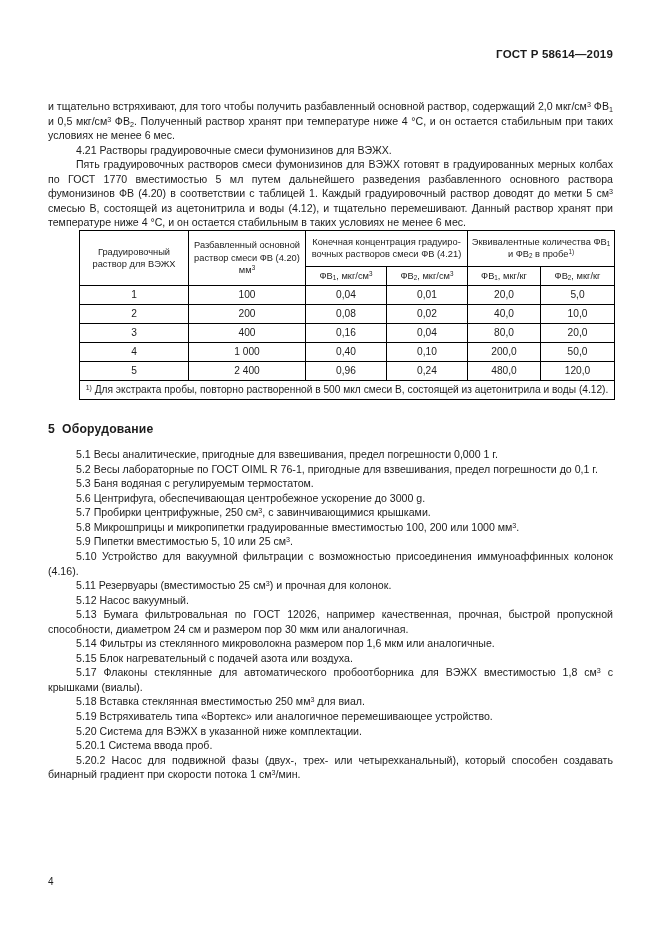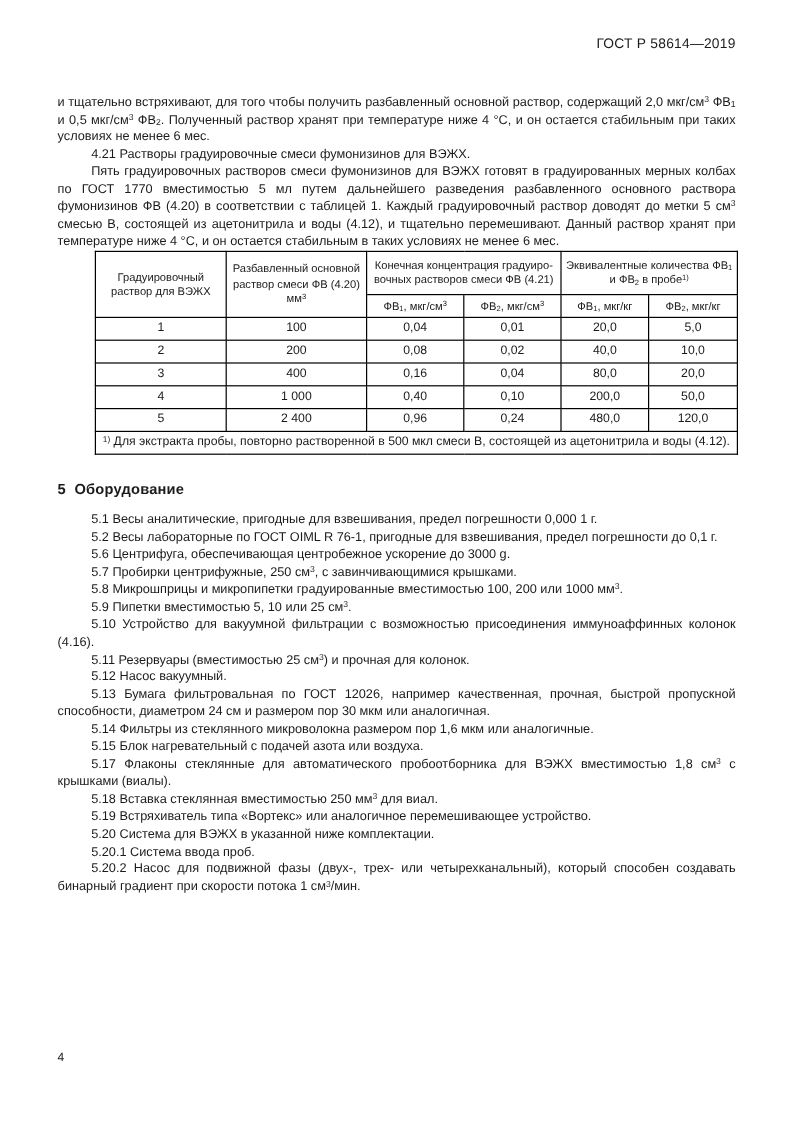--- a/index.html
+++ b/index.html
@@ -18,44 +18,44 @@
   .page {
     position: absolute;
     left: 0; top: 0;
     width: 661px;
     height: 935px;
     box-sizing: border-box;
   }
   
   .runhead {
     position: absolute;
-    top: 31px;
+    top: 48px;
     right: 48px;
     font-size: 11.5px;
-    font-weight: normal;
+    font-weight: bold;
     letter-spacing: 0.2px;
     white-space: nowrap;
   }
   
   .col {
     position: absolute;
     left: 48px;
     top: 78px;
     width: 565px;
   }
   p {
     margin: 0;
     font-size: 10.6px;
     line-height: 14.55px;
     text-align: justify;
     text-justify: inter-word;
     hyphens: none;
   }
   p.ind { text-indent: 28px; }
-  p.noind { text-indent: 0; }
+  p.noind { text-indent: 0; margin-top: 21px; }
   sup {
     font-size: 0.68em;
     vertical-align: 0.42em;
     line-height: 0;
   }
   sub {
     font-size: 0.68em;
     vertical-align: -0.22em;
     line-height: 0;
   }
@@ -210,20 +210,21 @@
         <tr>
           <td colspan="6" class="fnote"><sup>1)</sup> <span>Для экстракта пробы, повторно растворенной в 500 мкл смеси В, состоящей из ацетонитрила и воды (4.12).</span></td>
         </tr>
       </tbody>
     </table>
 
     <h2 class="sect"><span class="num">5</span><span>Оборудование</span></h2>
 
     <p class="ind">5.1  Весы аналитические, пригодные для взвешивания, предел погрешности 0,000 1 г.</p>
     <p class="ind">5.2  Весы лабораторные по ГОСТ OIML R 76-1, пригодные для взвешивания, предел погрешности до 0,1 г.</p>
+    <p class="ind">5.3  Баня водяная с регулируемым термостатом.</p>
     <p class="ind">5.6  Центрифуга, обеспечивающая центробежное ускорение до 3000 g.</p>
     <p class="ind"><span>5.7  Пробирки центрифужные, 250 см</span><sup>3</sup><span>, с завинчивающимися крышками.</span></p>
     <p class="ind"><span>5.8  Микрошприцы и микропипетки градуированные вместимостью 100, 200 или 1000 мм</span><sup>3</sup><span>.</span></p>
     <p class="ind"><span>5.9  Пипетки вместимостью 5, 10 или 25 см</span><sup>3</sup><span>.</span></p>
     <p class="ind">5.10  Устройство для вакуумной фильтрации с возможностью присоединения иммуноаффинных колонок (4.16).</p>
     <p class="ind"><span>5.11  Резервуары (вместимостью 25 см</span><sup>3</sup><span>) и прочная для колонок.</span></p>
     <p class="ind">5.12  Насос вакуумный.</p>
     <p class="ind">5.13  Бумага фильтровальная по ГОСТ 12026, например качественная, прочная, быстрой пропускной способности, диаметром 24 см и размером пор 30 мкм или аналогичная.</p>
     <p class="ind">5.14  Фильтры из стеклянного микроволокна размером пор 1,6 мкм или аналогичные.</p>
     <p class="ind">5.15  Блок нагревательный с подачей азота или воздуха.</p>

